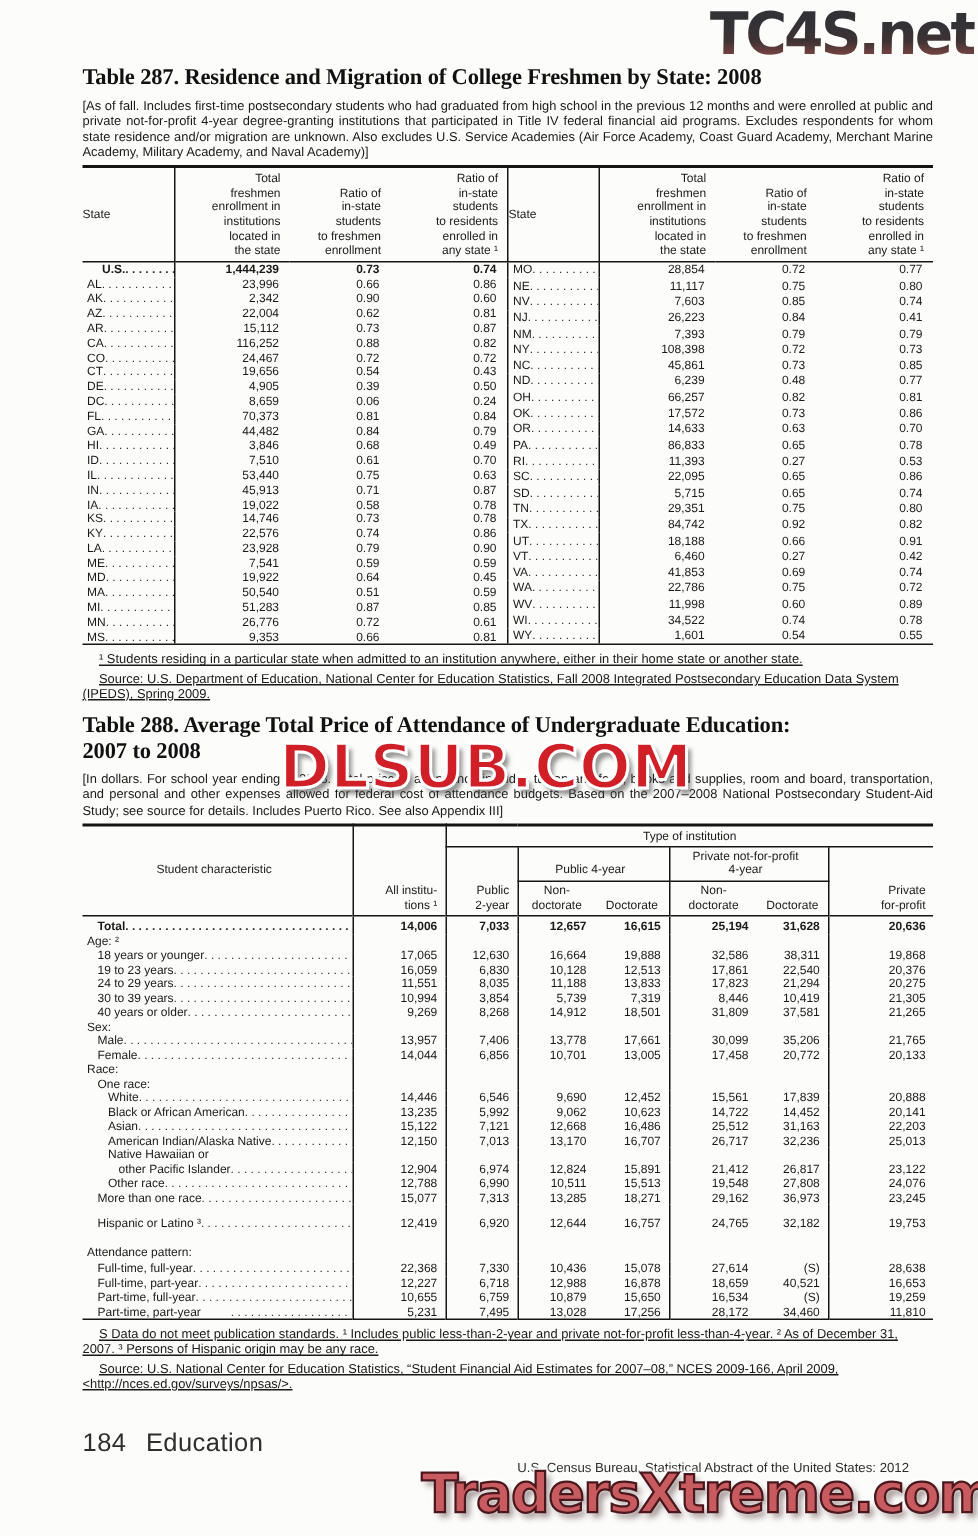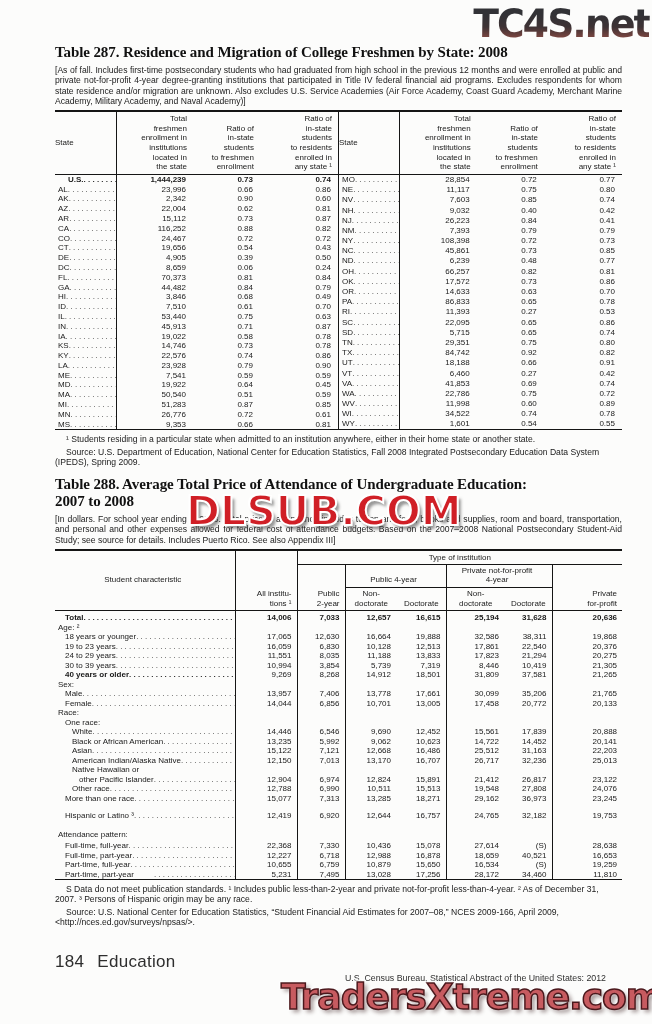--- a/index.html
+++ b/index.html
@@ -24,21 +24,21 @@
   }
   .wm-bottom {
     top:976px; left:281px; font-size:36px; letter-spacing:-1px;
     color:#c75b60; -webkit-text-stroke:1.5px #4a181c;
     text-shadow:0 0 3px #fff, 3px 3px 4px rgba(40,10,10,.45),
       -2px -2px 2px #fff, 2px -2px 2px #fff, -2px 2px 2px #fff;
   }
   
   h2 { font-family:"Liberation Serif", serif; font-weight:700; font-size:15px; margin:0 0 4px 0; letter-spacing:-.1px; color:#111; }
   .note { font-size:8.6px; line-height:10.3px; margin:0 0 4px 0; text-align:justify; }
-  .fn { font-size:8.6px; line-height:10.2px; margin:2px 0 0 0; text-indent:11px; }
+  .fn { font-size:8.6px; line-height:10.2px; margin:2px 0 0 0; text-indent:11px;text-decoration:underline; }
   .fn.first { margin-top:4px; }
   
   .s287 { position:absolute; left:55px; top:44px; width:567px; }
   .s288 { position:absolute; left:55px; top:476px; width:567px; }
   
   .tblwrap { display:flex; border-top:2px solid #151515; border-bottom:1.2px solid #151515; margin-top:2px; }
   .tblwrap table { border-collapse:collapse; table-layout:fixed; font-size:8px; }
   .half-l { width:283px; } .half-r { width:284px; border-left:1px solid #151515; }
   .tblwrap th { font-weight:400; white-space:pre-line; vertical-align:bottom; text-align:right; padding:2px 6px 2px 0; line-height:9.6px; border-bottom:1.4px solid #151515; }
   .tblwrap th.st { text-align:left; vertical-align:middle; padding:0; }
@@ -463,31 +463,20 @@
                   <span class="dots"></span>
                 </div>
               </td>
               <td class="num">7,603</td>
               <td class="num">0.85</td>
               <td class="num">0.74</td>
             </tr>
             <tr>
               <td>
                 <div class="lbl">
-                  <span class="txt">NH</span>
-                  <span class="dots"></span>
-                </div>
-              </td>
-              <td class="num">9,032</td>
-              <td class="num">0.40</td>
-              <td class="num">0.42</td>
-            </tr>
-            <tr>
-              <td>
-                <div class="lbl">
                   <span class="txt">NJ</span>
                   <span class="dots"></span>
                 </div>
               </td>
               <td class="num">26,223</td>
               <td class="num">0.84</td>
               <td class="num">0.41</td>
             </tr>
             <tr>
               <td>
@@ -843,21 +832,21 @@
             <td class="num">10,994</td>
             <td class="num">3,854</td>
             <td class="num">5,739</td>
             <td class="num">7,319</td>
             <td class="num">8,446</td>
             <td class="num">10,419</td>
             <td class="num">21,305</td>
           </tr>
           <tr class="">
             <td>
-              <div class="lbl" style="padding-left: 10px; font-weight: bold;">
+              <div class="lbl" style="padding-left: 10px;">
                 <span class="txt">40 years or older</span>
                 <span class="dots"></span>
               </div>
             </td>
             <td class="num">9,269</td>
             <td class="num">8,268</td>
             <td class="num">14,912</td>
             <td class="num">18,501</td>
             <td class="num">31,809</td>
             <td class="num">37,581</td>

